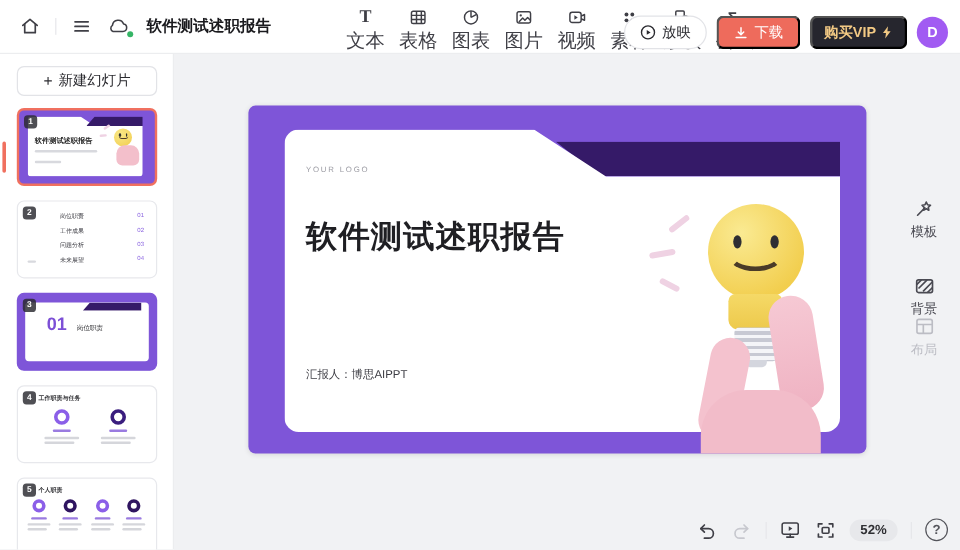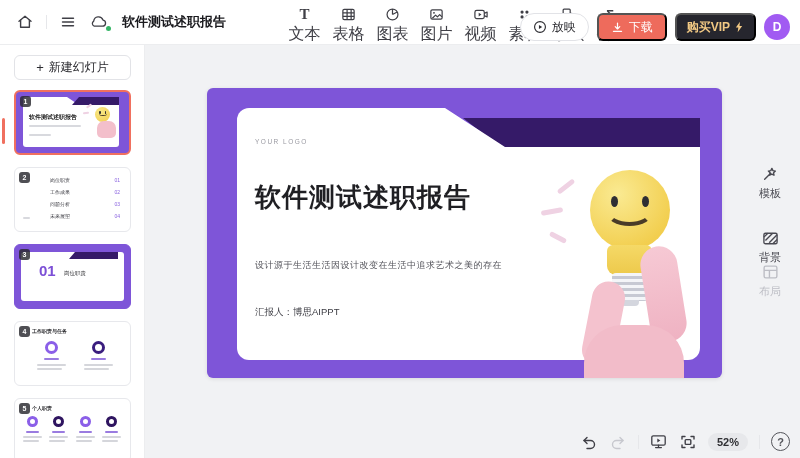--- a/index.html
+++ b/index.html
@@ -310,21 +310,20 @@
     <span class="gbar" style="left:61px;top:41px;width:16px"></span>
     <span class="gbar" style="left:87px;top:41px;width:16px"></span>
   </div>
 </div>
 
 <div class="slide">
   <div class="band"></div>
   <div class="card">
     <span class="logo-text">YOUR LOGO</span>
     <span class="slide-title">软件测试述职报告</span>
-    <span class="slide-sub">设计源于生活生活因设计改变在生活中追求艺术之美的存在</span>
     <span class="presenter">汇报人：博思AIPPT</span>
   </div>
 
   <span class="spark" style="left:349px;top:96px;width:20px;transform:rotate(-38deg)"></span>
   <span class="spark" style="left:334px;top:121px;width:22px;transform:rotate(-10deg)"></span>
   <span class="spark" style="left:342px;top:147px;width:18px;transform:rotate(28deg)"></span>
   <div class="head ill">
     <span class="eye l"></span>
       <span class="eye r"></span>
     <span class="smile"></span>

